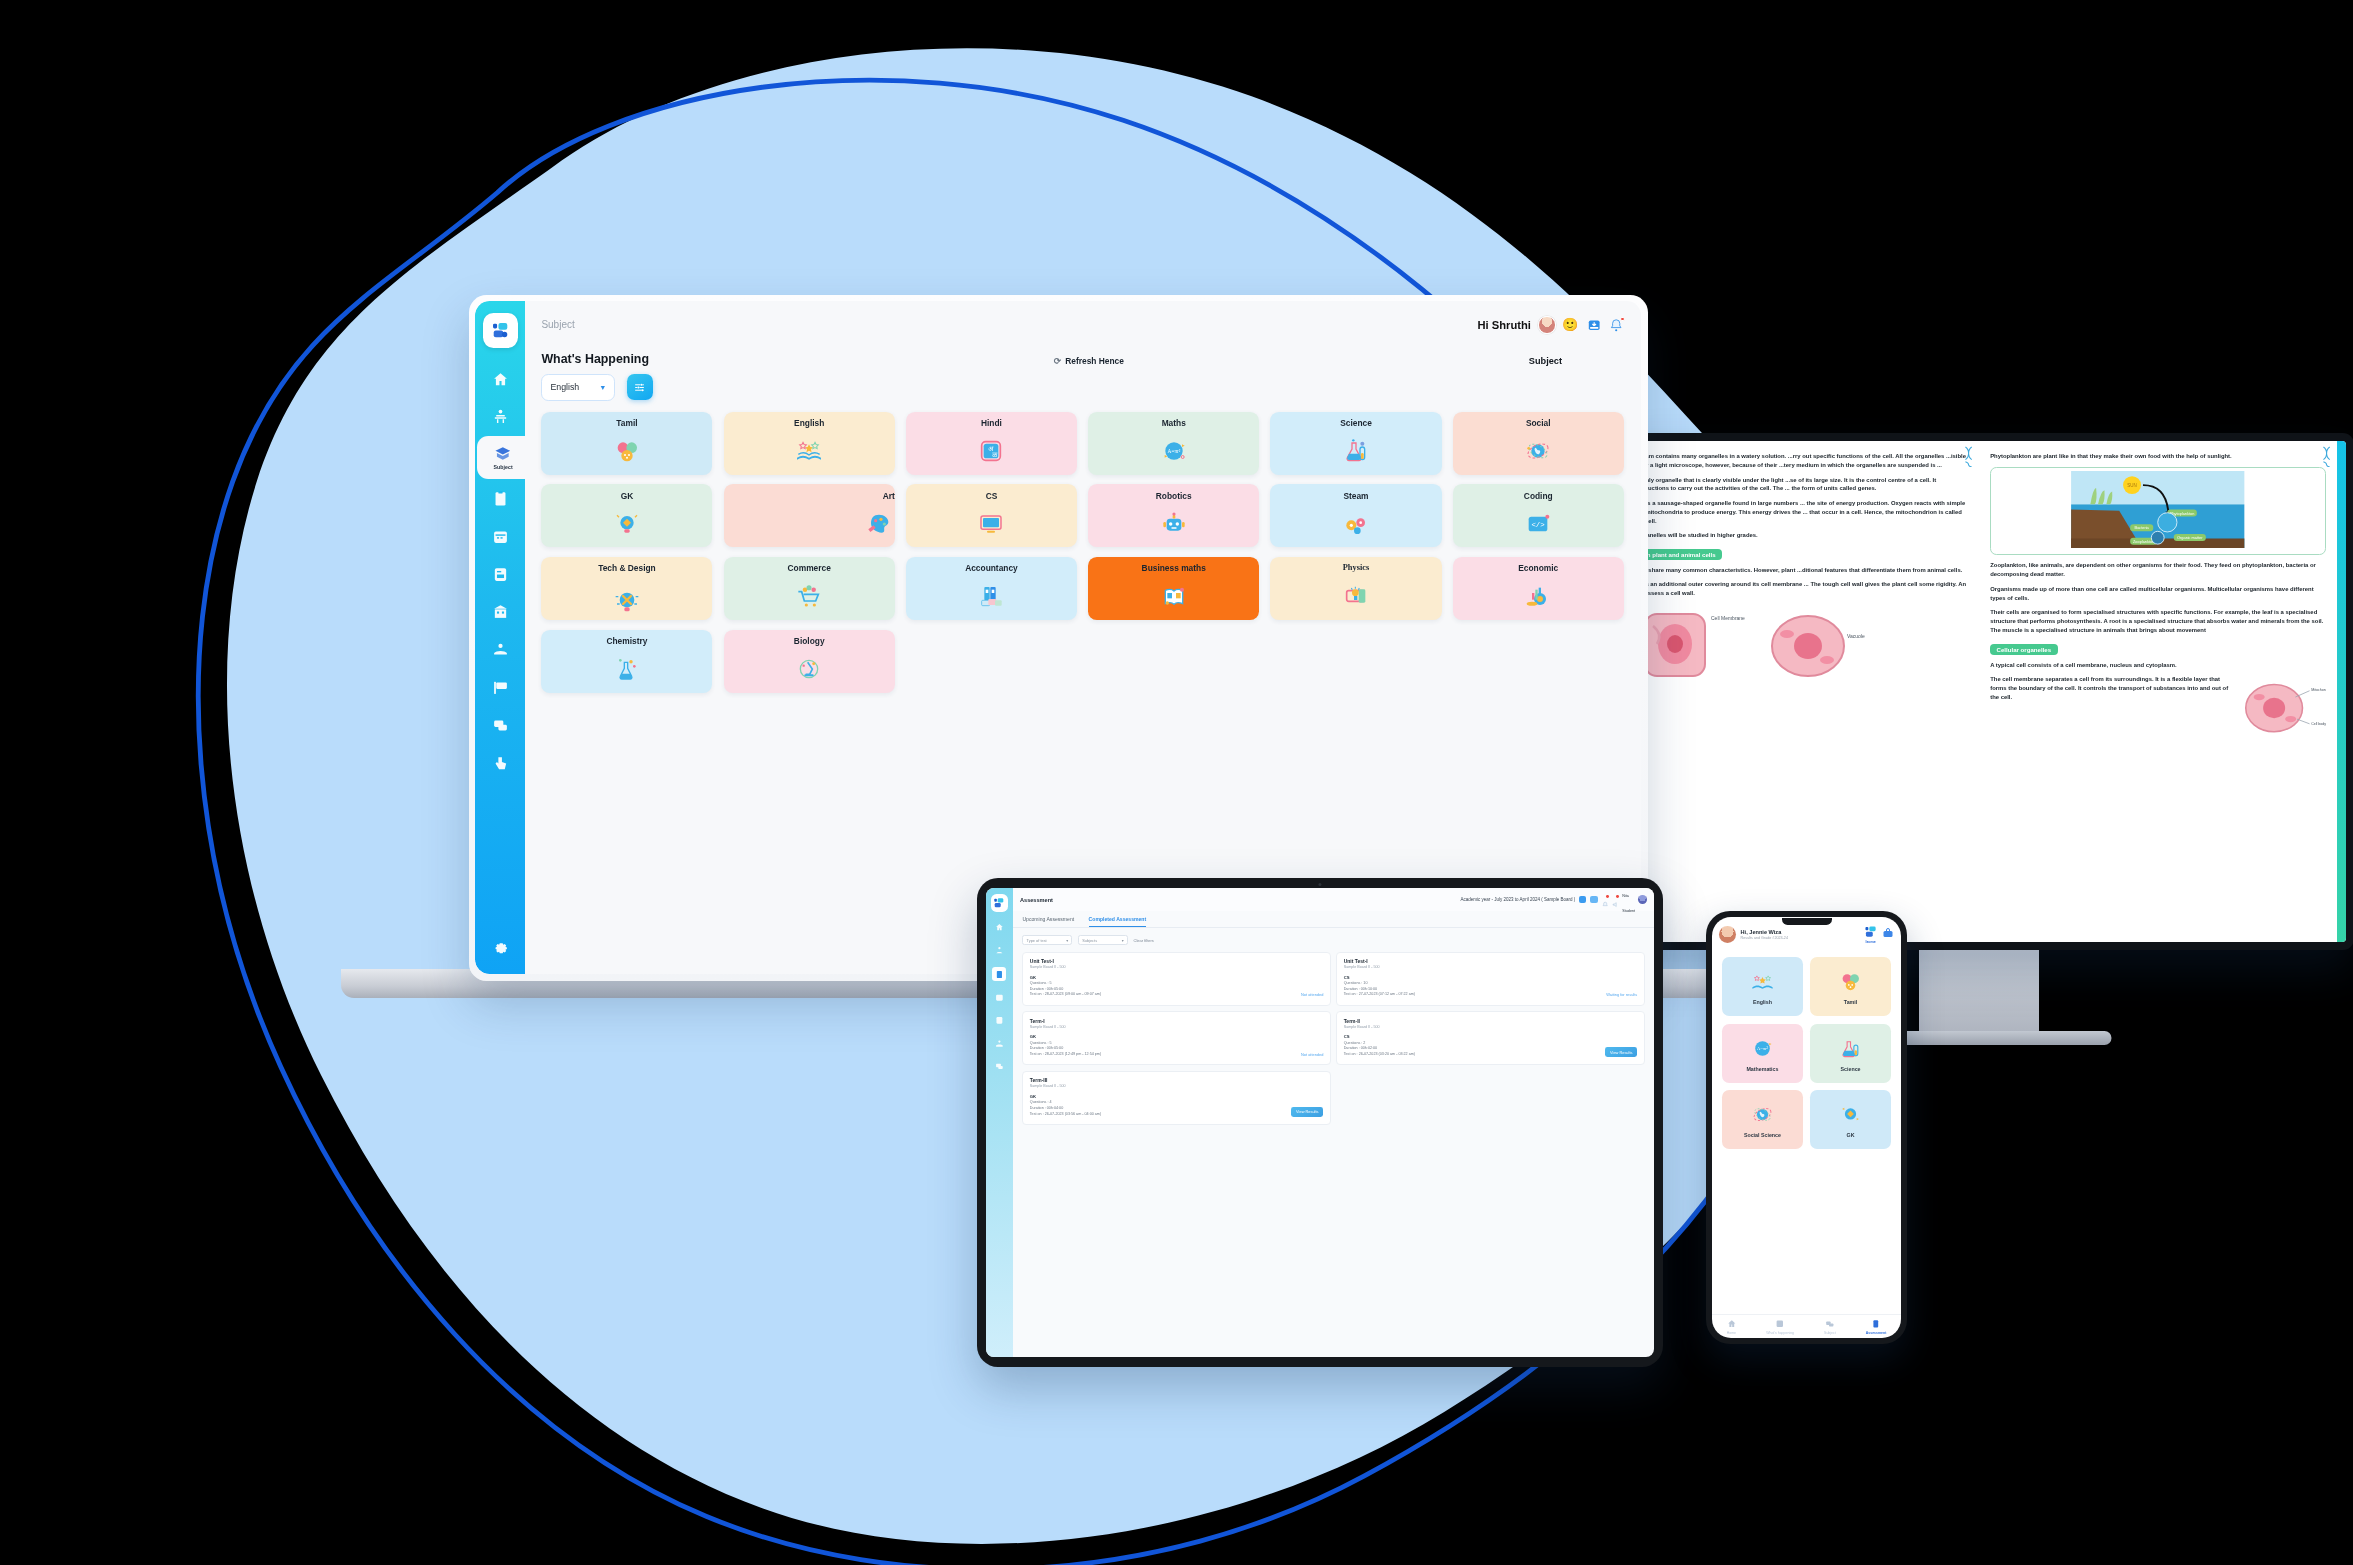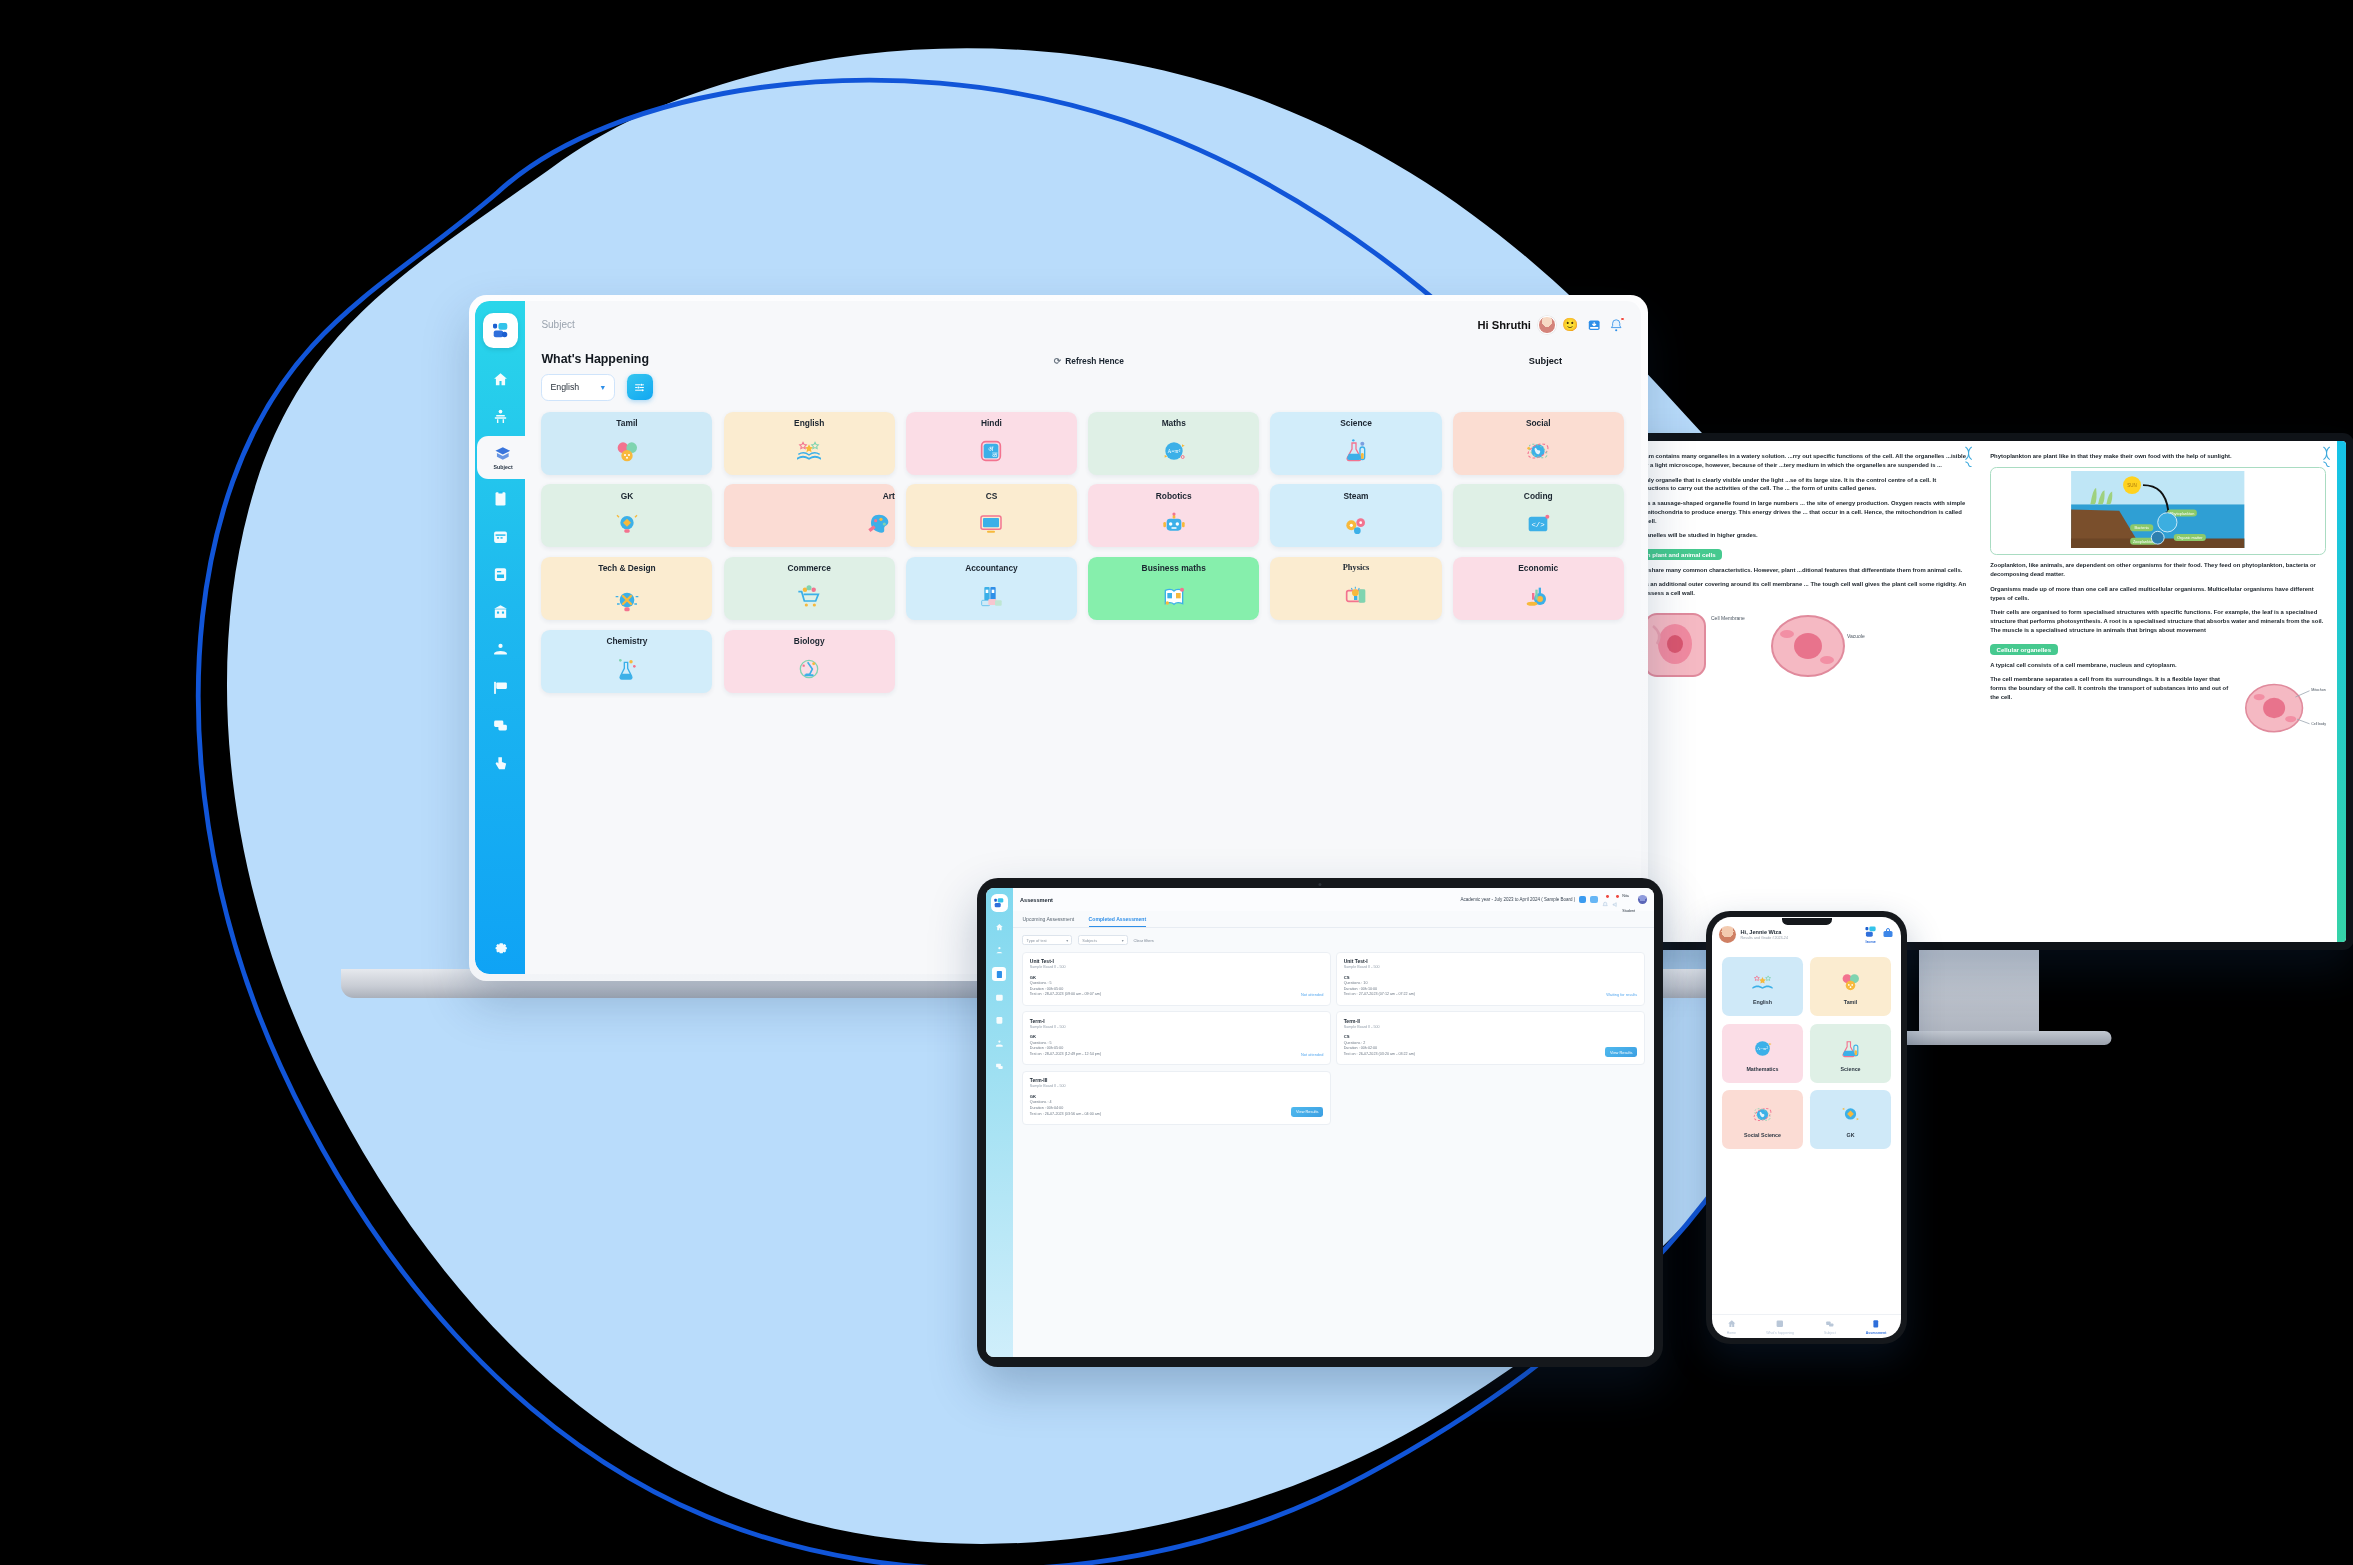--- a/index.html
+++ b/index.html
@@ -672,21 +672,21 @@
                   <rect x="14" y="9" width="8" height="20" rx="1.5" fill="#3cb0e8"></rect>
                   <rect x="23" y="9" width="8" height="20" rx="1.5" fill="#2f8fe8"></rect>
                   <rect x="16" y="13" width="4" height="5" fill="#fff"></rect>
                   <rect x="25" y="13" width="4" height="5" fill="#fff"></rect>
                   <rect x="10" y="29" width="12" height="8" rx="1.5" fill="#cfeaf7" stroke="#3cb0e8"></rect>
                   <rect x="20" y="27" width="12" height="9" rx="1.5" fill="#f7c6cf"></rect>
                   <rect x="30" y="29" width="10" height="8" rx="1.5" fill="#bfe6d2"></rect>
                 </svg>
             </span>
           </div>
-          <div class="subj-card" style="background: #86efac;">
+          <div class="subj-card" style="background: #f97316;">
             <span class="subj-name">Business maths</span>
             <span class="subj-ico">
               <svg viewBox="0 0 48 48">
                   <path d="M11 14c5-2 10-2 13 1 3-3 8-3 13-1v20c-5-2-10-2-13 1-3-3-8-3-13-1z" fill="#fff" stroke="#3cb0e8" stroke-width="2"></path>
                   <rect x="14" y="18" width="7" height="8" fill="#3cb0e8"></rect>
                   <rect x="27" y="18" width="7" height="8" fill="#f7b93c"></rect>
                   <circle cx="36" cy="13" r="3" fill="#f3738f"></circle>
                   <circle cx="14" cy="33" r="2.6" fill="#f7b93c"></circle>
                 </svg>
             </span>

